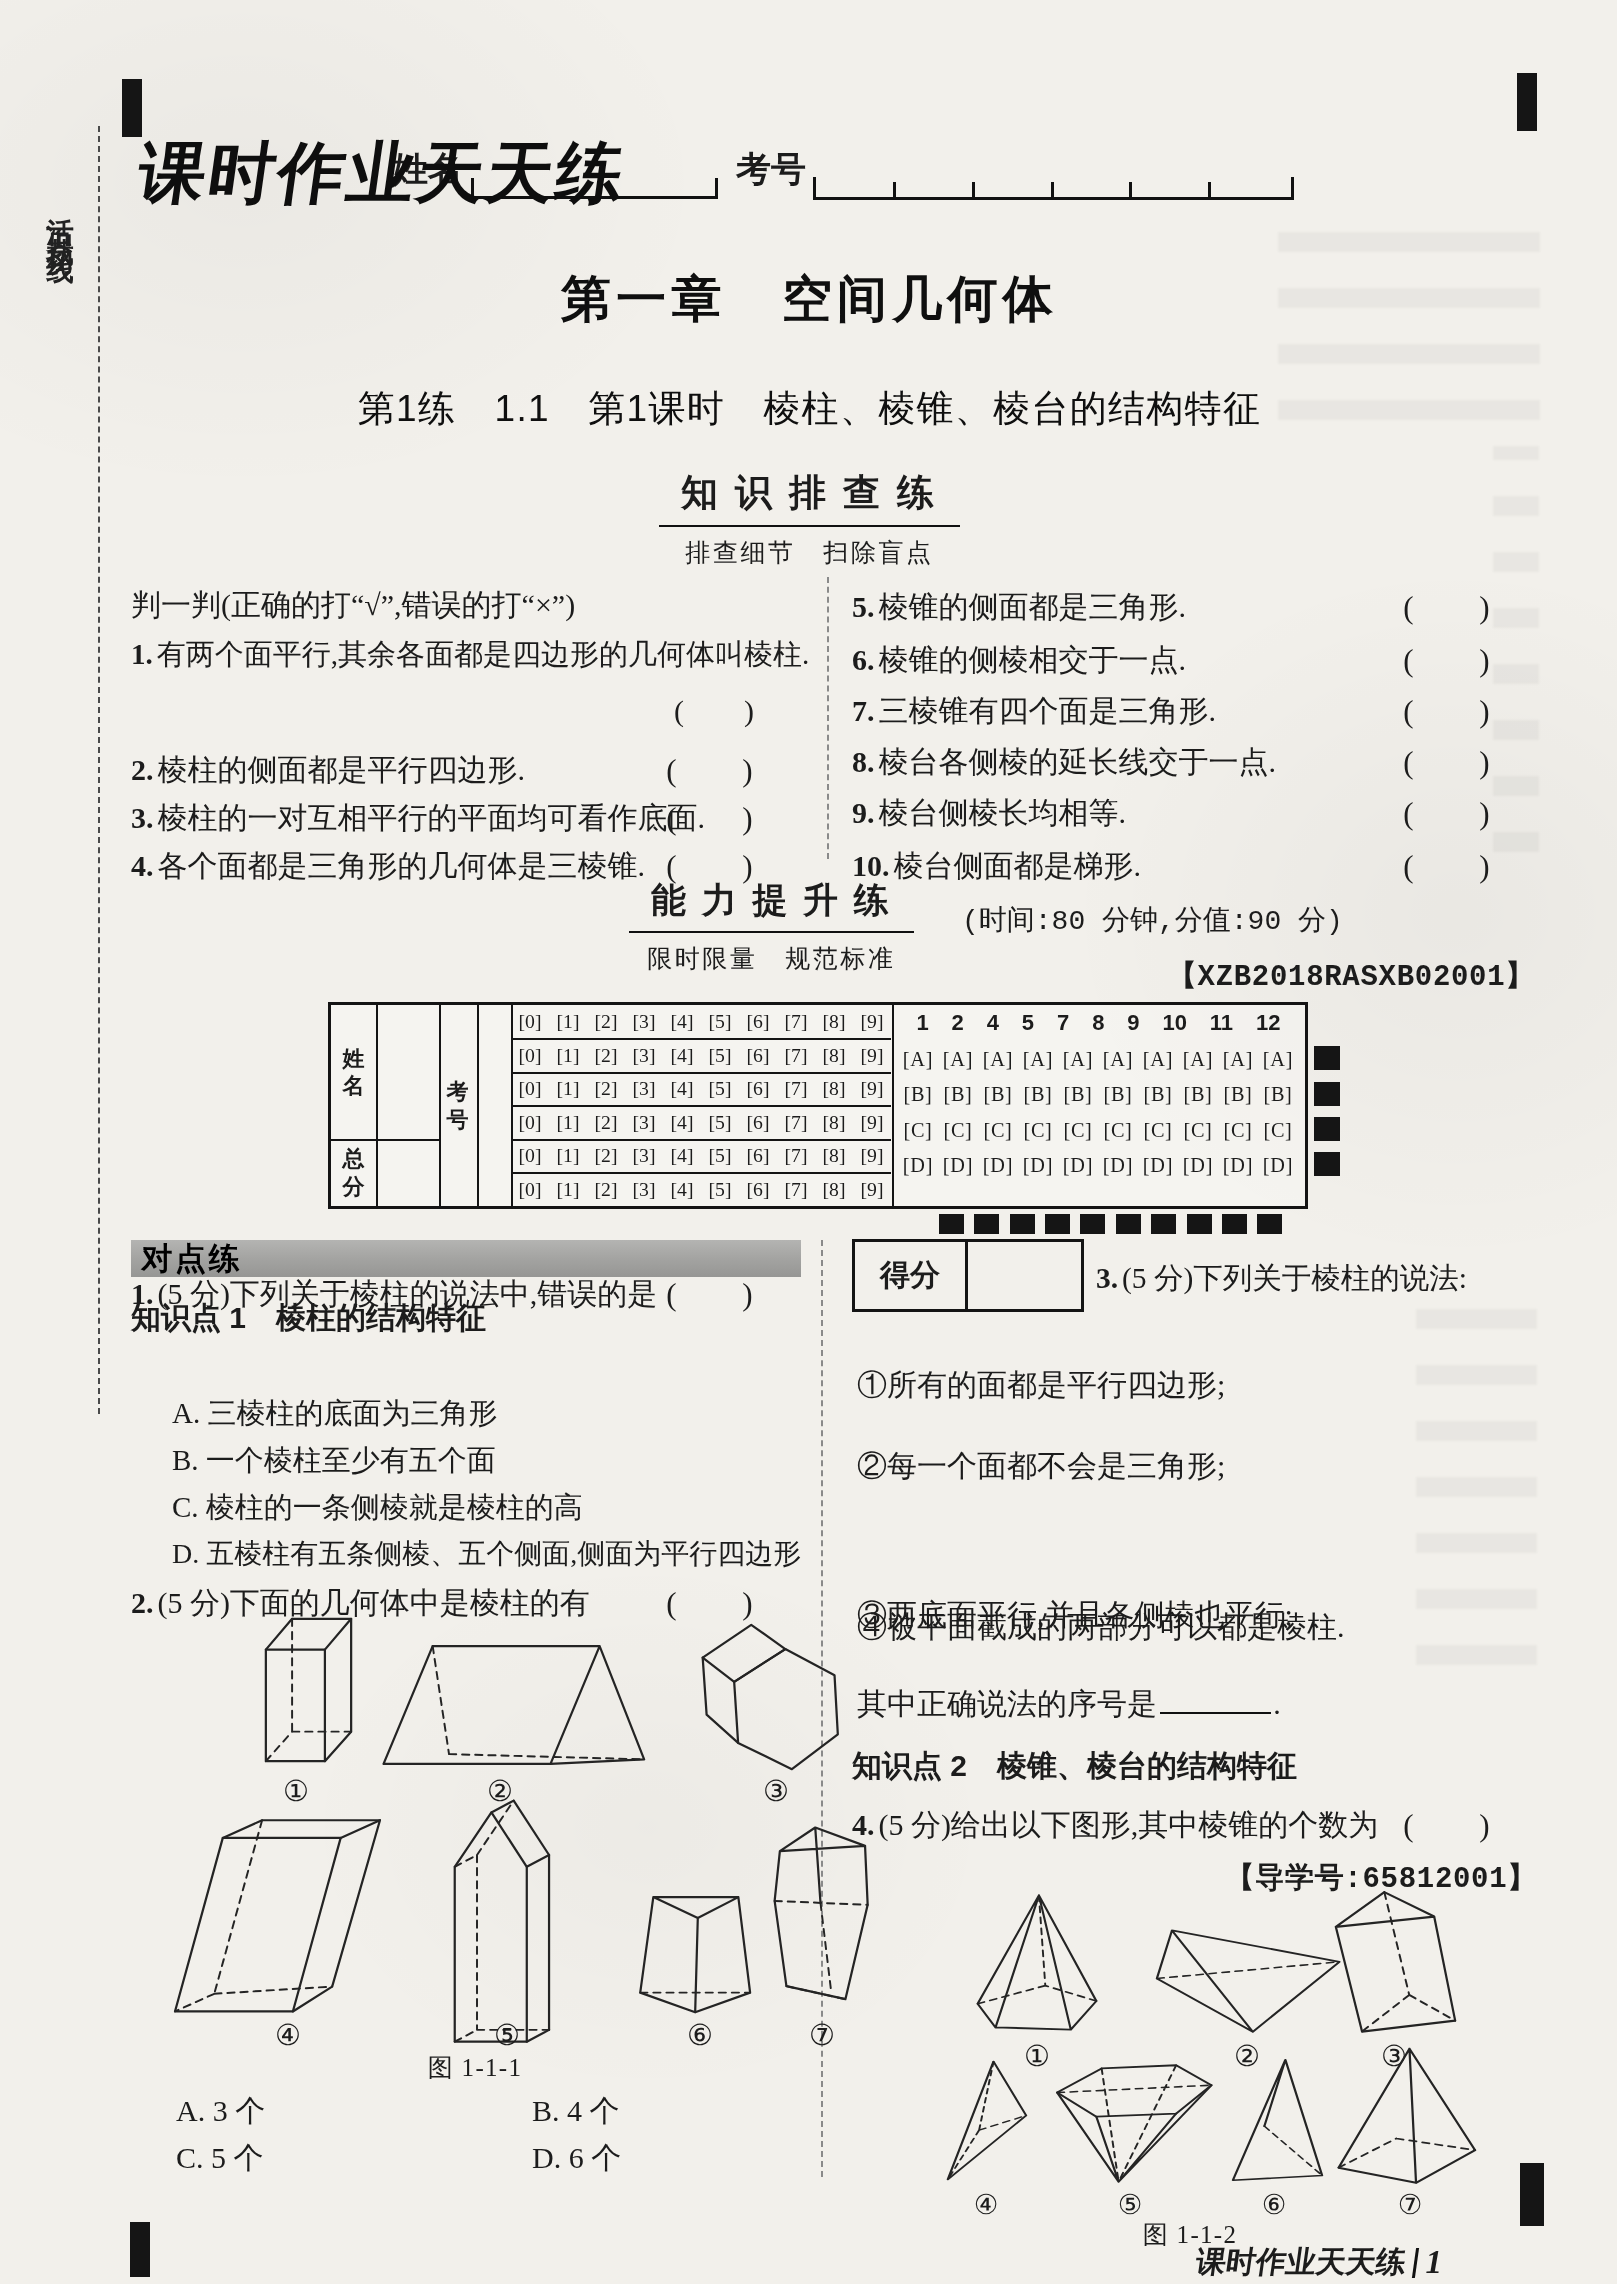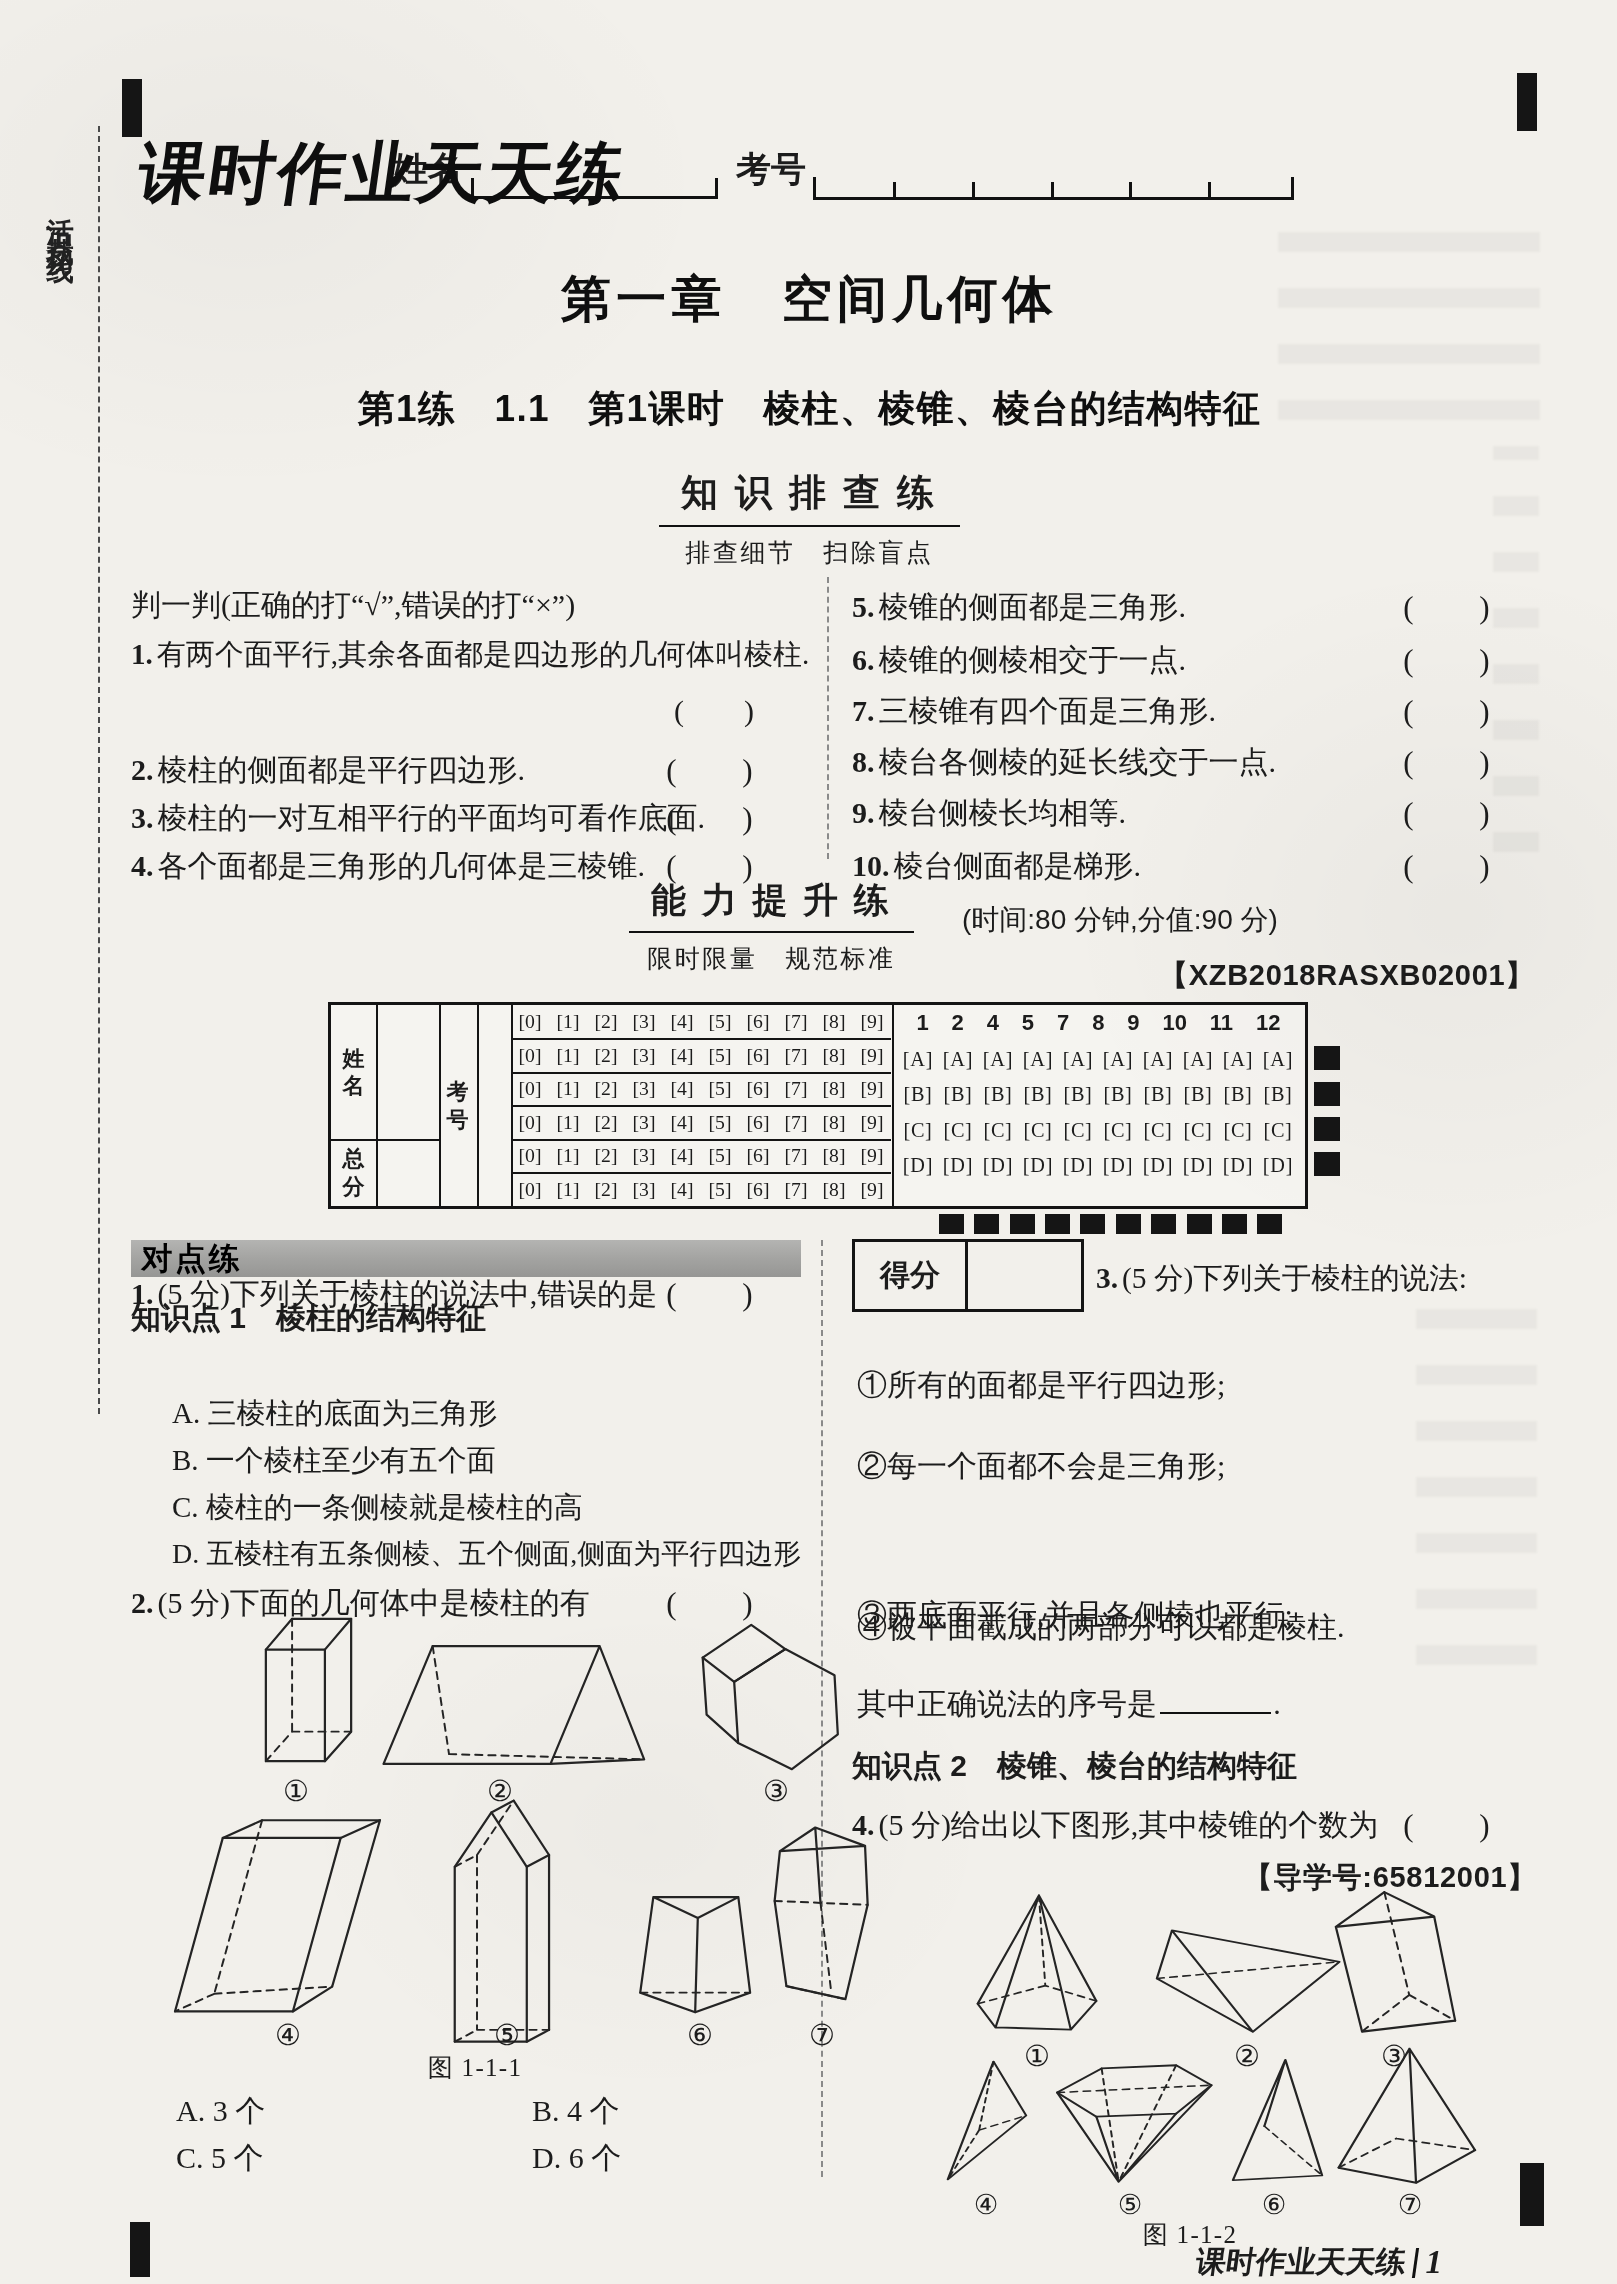--- a/index.html
+++ b/index.html
@@ -5,30 +5,30 @@
   html,body{margin:0;padding:0}
   body{width:1618px;height:2284px;background:#e9e7e2;font-family:"Liberation Serif",serif;color:#1c1c1c}
   .page{position:relative;width:1618px;height:2284px;overflow:hidden;
     background:
       radial-gradient(787px 524px at 15% 8%, rgba(0,0,0,0.03), transparent 60%),
       radial-gradient(656px 590px at 90% 40%, rgba(0,0,0,0.035), transparent 60%),
       radial-gradient(590px 459px at 40% 80%, rgba(0,0,0,0.025), transparent 60%),
       #f2f0eb;}
   .abs{position:absolute}
   .san{font-family:"Liberation Sans",sans-serif}
-  .ser{font-family:Liberation Sans, sans-serif}
+  .ser{font-family:Liberation Mono, monospace}
   .nowrap{white-space:nowrap}
   .mark{position:absolute;background:#151515}
   .cutline{position:absolute;border-left:2px dashed #4a4a4a}
   .cutlabel{writing-mode:vertical-rl;text-orientation:upright;font-size:27.5px;font-weight:700;letter-spacing:9.2px;color:#222}
   .fieldline{position:absolute;border-bottom:3.3px solid #111;border-left:3.3px solid #111;border-right:3.3px solid #111}
   .tick{position:absolute;bottom:0;width:2.6px;height:14.4px;background:#111}
   .brand{font-size:67px;font-weight:900;letter-spacing:2.6px;transform:skewX(-8deg);color:#0e0e0e}
   .chapter{font-size:50px;font-weight:900;letter-spacing:5.2px;text-align:center;color:#0f0f0f}
-  .lesson{font-size:37px;font-weight:700;letter-spacing:1.3px;text-align:center;color:#0f0f0f}
+  .lesson{font-size:37px;font-weight:400;letter-spacing:1.3px;text-align:center;color:#0f0f0f}
   .secwrap{text-align:center}
   .sectitle{display:inline-block;font-weight:900;font-size:37px;letter-spacing:17px;border-bottom:2.6px solid #111;padding:0 9.2px 6.6px 22px}
   .secsub{margin-top:9px;font-size:25px;letter-spacing:2.6px}
   .qrow{position:absolute;font-size:30px;white-space:nowrap}
   .qno{font-weight:700;margin-right:3.9px}
   .brk{position:absolute;right:0;top:0;font-size:31px;letter-spacing:1.3px}
   .coldiv{position:absolute;border-left:2px dashed #8a8a8a}
   .bar{position:absolute;background:linear-gradient(180deg,#b4b4b2 0%,#a2a2a0 55%,#969694 100%);display:flex;align-items:center}
   .bar span{font-size:31px;font-weight:900;color:#000;padding-left:10.5px;letter-spacing:2.6px}
   .kp{position:absolute;font-size:30px;font-weight:700;white-space:nowrap;font-family:"Liberation Sans",sans-serif}

